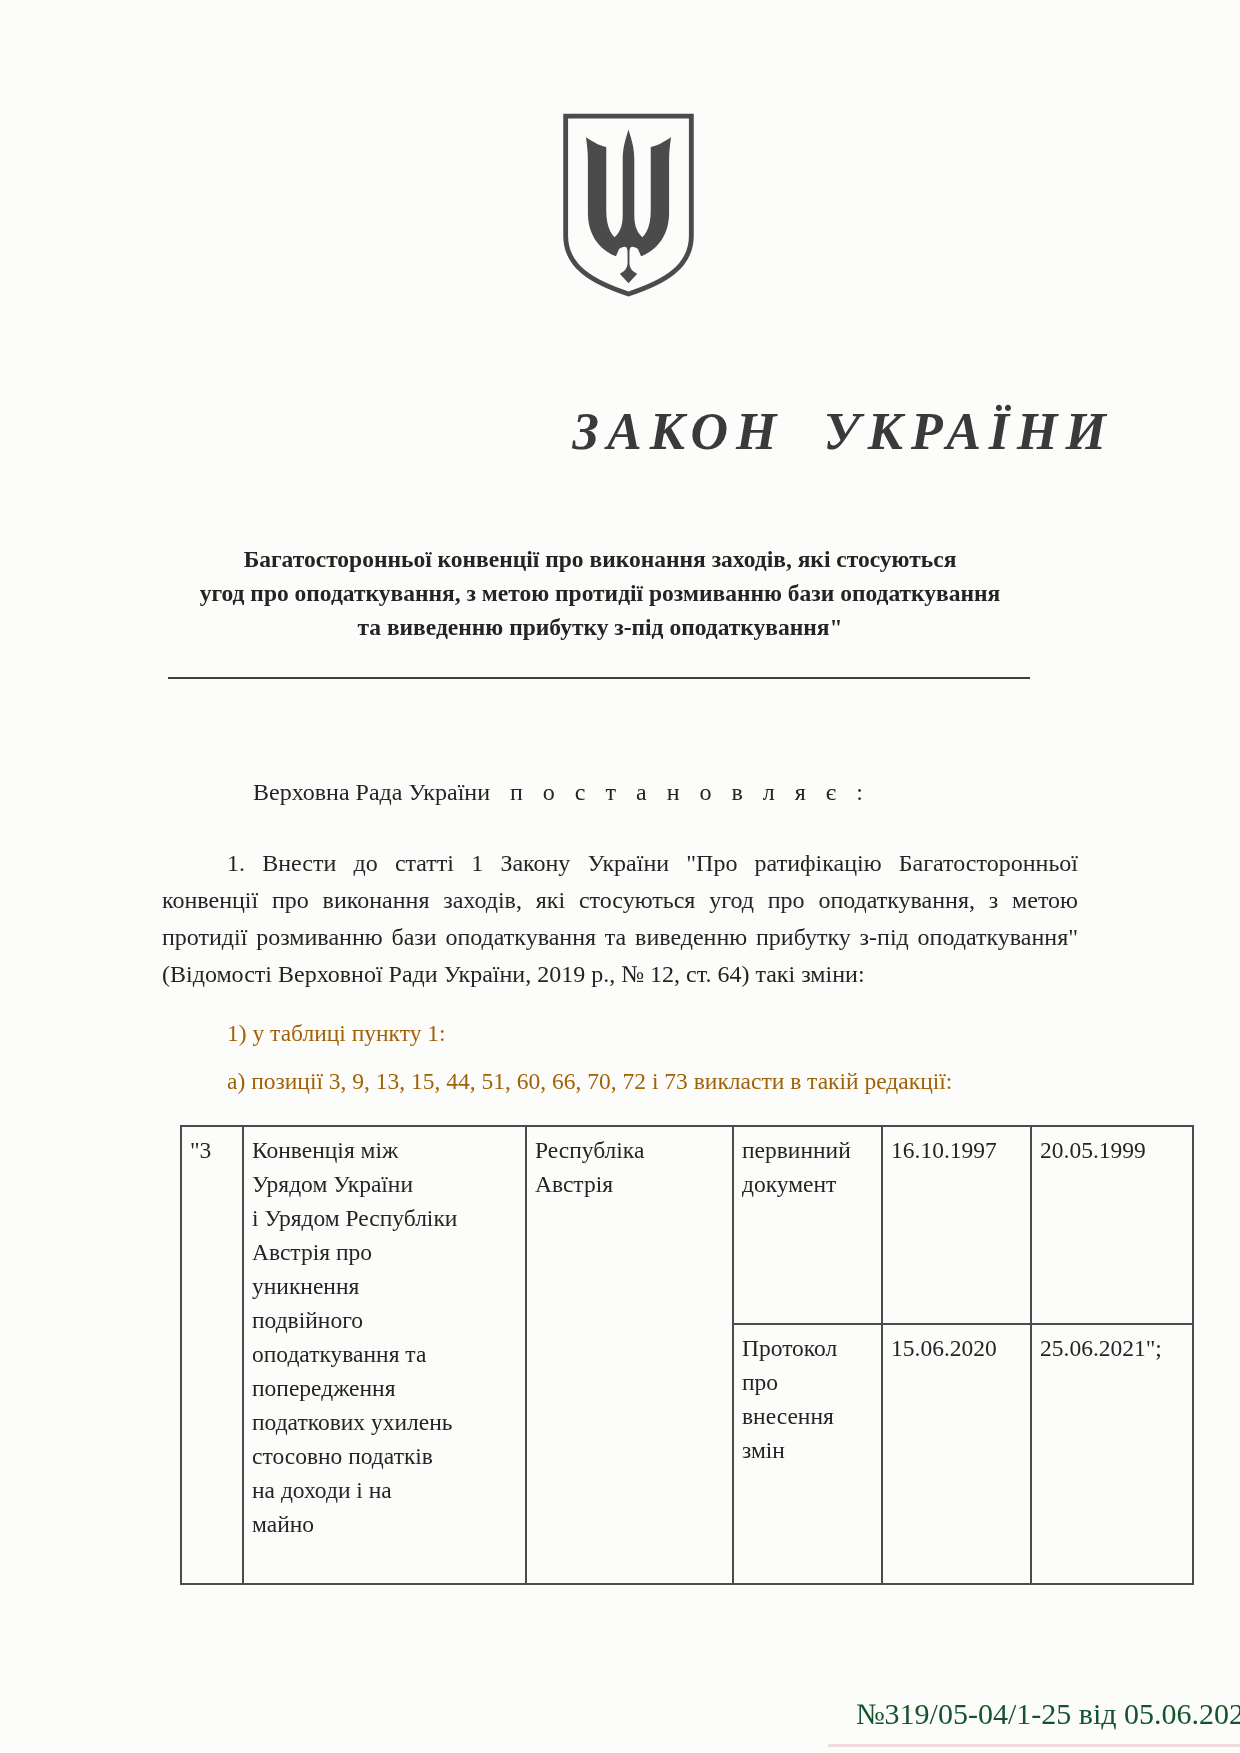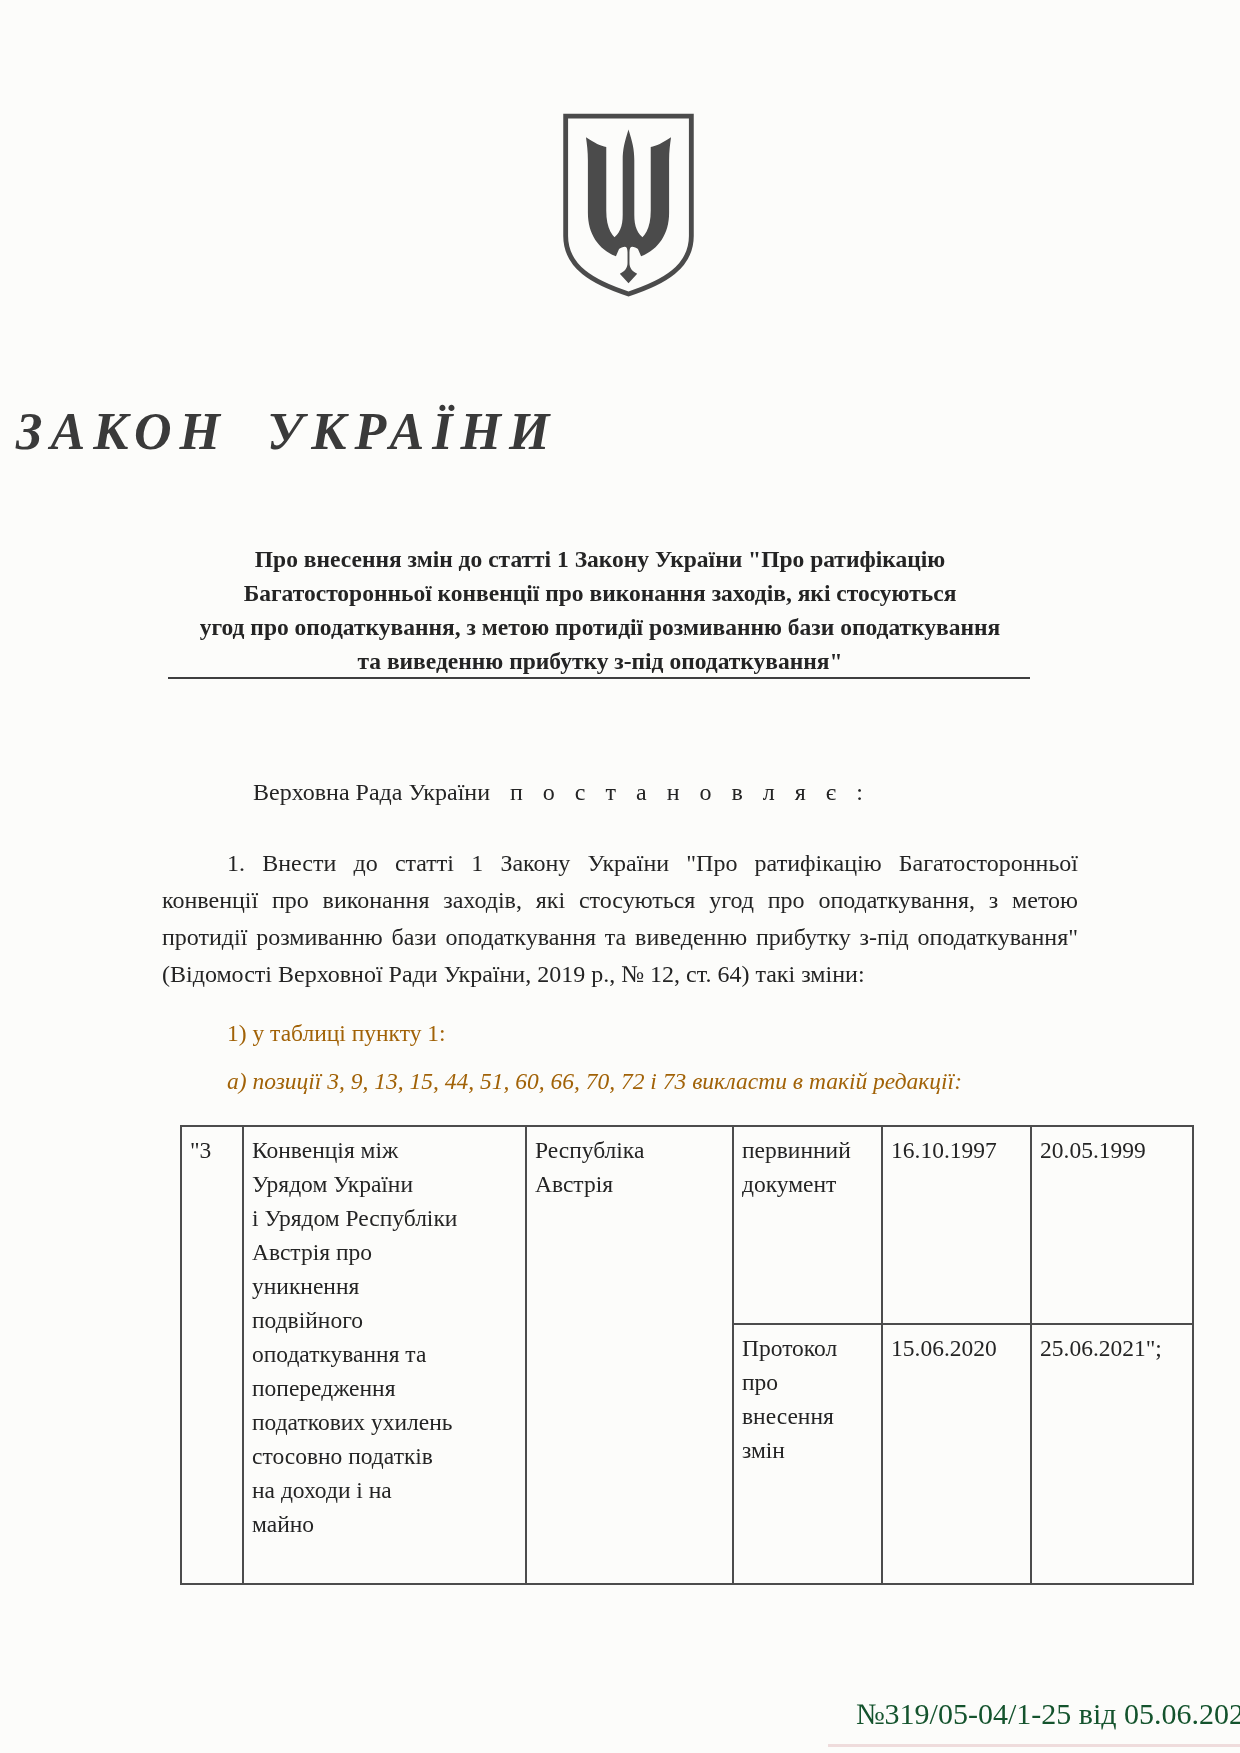--- a/index.html
+++ b/index.html
@@ -19,24 +19,24 @@
     position: absolute;
     left: 556px;
     top: 110px;
     width: 145px;
     height: 190px;
   }
 
   
   .law-title {
     position: absolute;
-    left: 16px;
+    left: 4px;
     top: 400px;
     width: 1110px;
-    text-align: left;
+    text-align: right;
     font-size: 52px;
     font-weight: bold;
     font-style: italic;
     letter-spacing: 8px;
     word-spacing: 18px;
     color: #3a3a3a;
     line-height: 64px;
   }
 
   
@@ -88,21 +88,21 @@
   }
 
   .sub-item {
     position: absolute;
     left: 227px;
     font-size: 23.5px;
     color: #a16207;
     white-space: nowrap;
   }
   .sub-item-1 { top: 1020px; }
-  .sub-item-a { top: 1068px; font-style: italic; }
+  .sub-item-a { top: 1068px; }
 
   
   .amendments-table {
     position: absolute;
     left: 180px;
     top: 1125px;
     width: 1012px;
     border-collapse: collapse;
     table-layout: fixed;
     font-size: 23.5px;
@@ -155,21 +155,20 @@
         <path d="M75 20 C79 33 81 40 81 52 L81 108 C81 120 84 128 92 133 L92 147 L82 142 C78 140 76 141 76 147 L76 158 C76 163 79 167 84 169 L75 179 L66 169 C71 167 74 163 74 158 L74 147 C74 141 72 140 68 142 L58 147 L58 133 C66 128 69 120 69 108 L69 52 C69 40 71 33 75 20 Z"></path>
         <path d="M31 28 C40 34 46 37 52 38 L52 104 C52 122 58 132 68 137 L62 151 C44 144 33 128 33 106 L33 52 C33 43 32 35 31 28 Z"></path>
         <path d="M119 28 C110 34 104 37 98 38 L98 104 C98 122 92 132 82 137 L88 151 C106 144 117 128 117 106 L117 52 C117 43 118 35 119 28 Z"></path>
       </g>
     </svg>
   </div>
 
   <div class="law-title">ЗАКОН УКРАЇНИ</div>
 
   <div class="law-subtitle">
-      <div>Про внесення змін до статті 1 Закону України "Про ратифікацію</div>
       <div>Багатосторонньої конвенції про виконання заходів, які стосуються</div>
       <div>угод про оподаткування, з метою протидії розмиванню бази оподаткування</div>
       <div>та виведенню прибутку з-під оподаткування"</div>
     </div>
   <div class="subtitle-underline"></div>
 
   <div class="enacting-clause">
     <span>Верховна Рада України</span><span class="decree">п о с т а н о в л я є :</span>
   </div>
 

